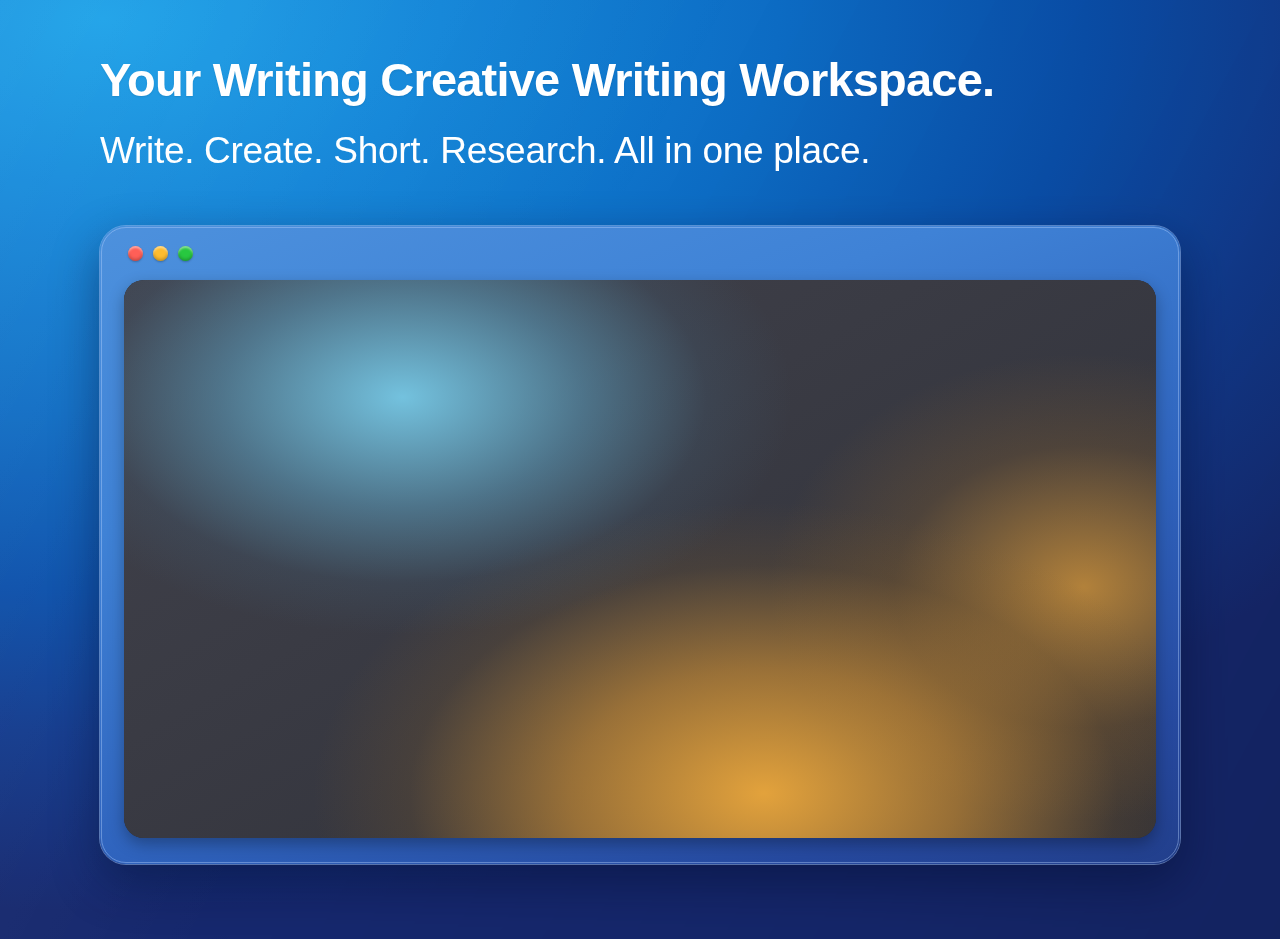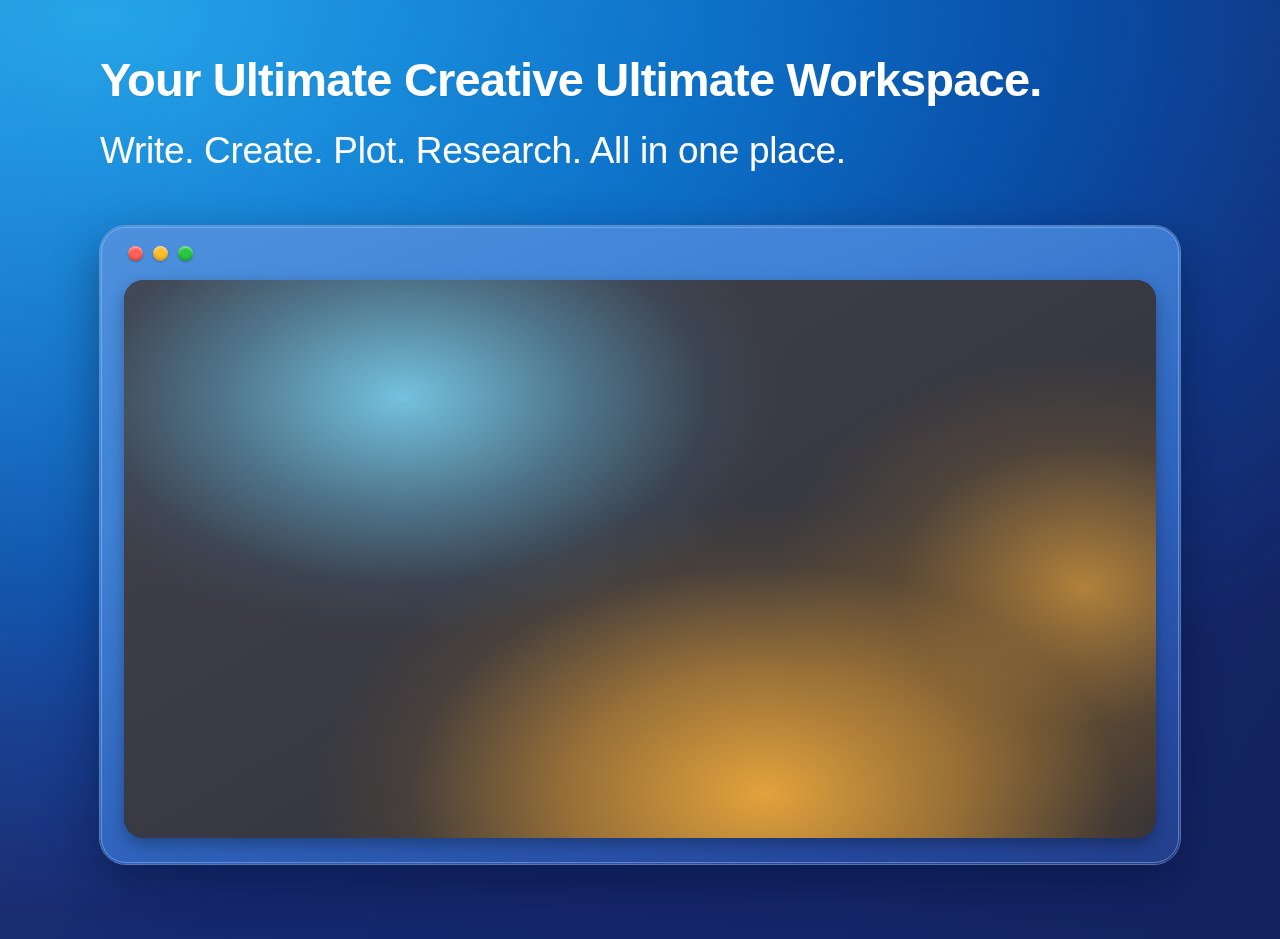--- a/index.html
+++ b/index.html
@@ -238,22 +238,22 @@
     color: #22242a;
     letter-spacing: -0.2px;
   }
 </style>
 </head>
 <body>
 
 <div id="stage">
 
   <div class="hero">
-    <div class="hero-title">Your Ultimate Creative Ultimate Workspace.</div>
-    <div class="hero-sub">Write. Create. Plot. Research. All in one place.</div>
+    <div class="hero-title">Your Writing Creative Writing Workspace.</div>
+    <div class="hero-sub">Write. Create. Short. Research. All in one place.</div>
   </div>
 
   <div class="window">
 
     <div class="titlebar">
       <div class="dots">
         <span class="dot" style="background:#ff5f57"></span>
         <span class="dot" style="background:#febc2e"></span>
         <span class="dot" style="background:#28c840"></span>
       </div>

